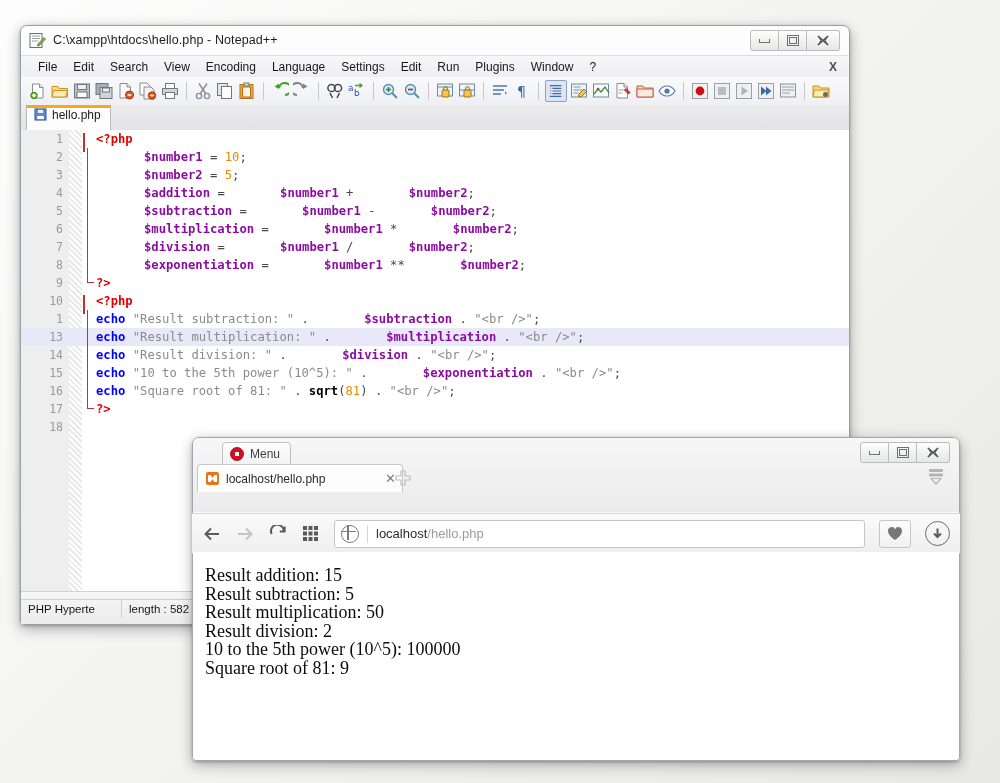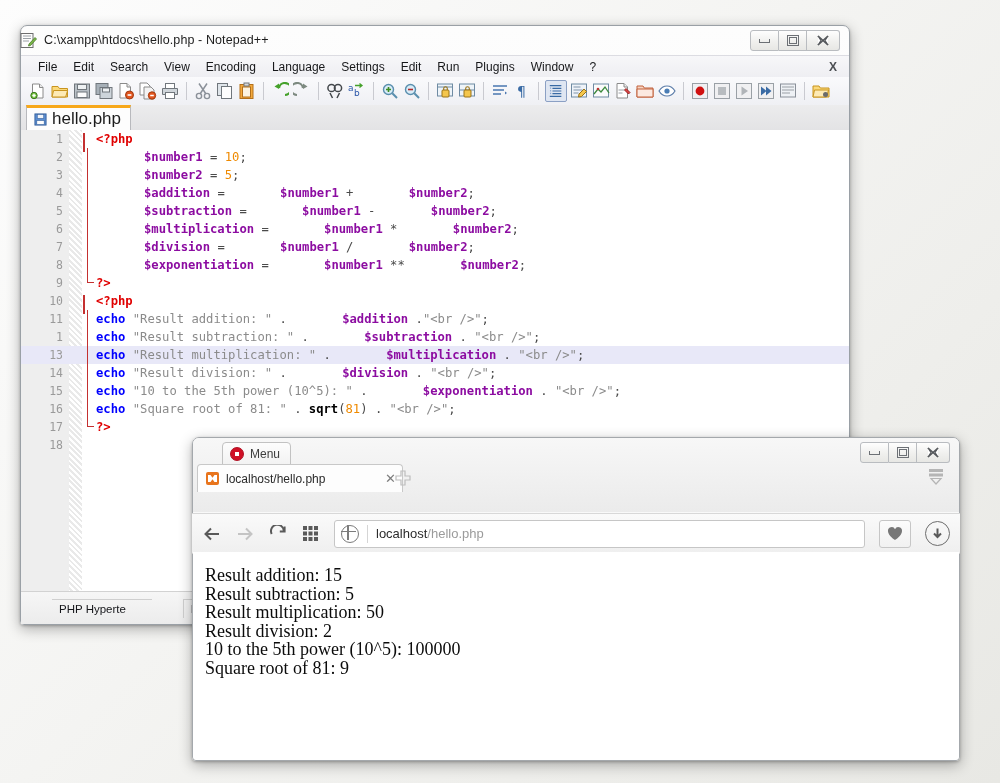--- a/index.html
+++ b/index.html
@@ -10,21 +10,21 @@
   }
 
   
   .win{position:absolute;border-radius:7px 7px 4px 4px;
        box-shadow:0 4px 14px rgba(0,0,0,.30),0 1px 3px rgba(0,0,0,.25);}
   .win-frame{position:absolute;inset:0;border-radius:7px 7px 4px 4px;
        background:linear-gradient(180deg,#fdfdfd 0%,#f3f3f1 100%);
        border:1px solid #9aa0a6;}
 
   .titlebar{position:absolute;left:0;right:0;top:0;height:30px;
-       display:flex;align-items:center;}
+       display:flex;align-items:center;padding-left:9px;}
   .title-ico{width:17px;height:17px;margin-right:7px;flex:0 0 auto;}
   .title-txt{font-size:12.5px;color:#1d1d1d;white-space:nowrap;letter-spacing:.1px;}
 
   .wbtns{position:absolute;top:5px;display:flex;gap:0;}
   .wbtn{width:27px;height:19px;border:1px solid #b9bcc0;border-left-width:0;
         background:linear-gradient(180deg,#fefefe 0%,#f0f0ee 55%,#e7e7e4 100%);
         display:flex;align-items:center;justify-content:center;}
   .wbtn:first-child{border-left-width:1px;border-radius:3px 0 0 3px;}
   .wbtn:last-child{border-radius:0 3px 3px 0;width:32px;}
   .mini{display:block;width:9px;height:3px;border:1px solid #6c7075;border-top:none;}
@@ -44,22 +44,22 @@
       background:linear-gradient(180deg,#fafafc 0%,#eff0f4 100%);
       border-bottom:1px solid #d6d7dd;display:flex;align-items:center;padding-left:7px;gap:2px;}
   .tb{width:20px;height:20px;display:flex;align-items:center;justify-content:center;}
   .tb svg{display:block;}
   .tsep{width:1px;height:18px;background:#c9cad0;margin:0 4px;}
 
   .tabstrip{position:absolute;left:1px;right:1px;top:80px;height:25px;
       background:linear-gradient(180deg,#ececed 0%,#e3e3e5 100%);
       border-bottom:1px solid #b8b9bd;display:flex;align-items:flex-end;padding-left:5px;}
   .tabx{height:22px;background:#fdfdfd;border:1px solid #b8b9bd;border-bottom:none;
-      border-top:3px solid #f7a81b;display:flex;align-items:center;gap:5px;
-      padding:0 9px 0 7px;font-size:17px;color:#1b1b1b;}
+      border-top:3px solid #f7a81b;display:flex;gap:5px;
+      padding:0 9px 0 7px;font-size:12px;color:#1b1b1b;}
   .tabx svg{display:block;}
 
   .editor{position:absolute;left:1px;right:1px;top:105px;bottom:33px;background:#ffffff;overflow:hidden;}
   .gutter{position:absolute;left:0;top:0;bottom:0;width:48px;
       background:#eeeeee;border-right:1px solid #dedede;}
   .bkmargin{position:absolute;left:48px;top:0;bottom:0;width:13px;
       background:repeating-linear-gradient(45deg,#ffffff 0 2px,#e9e9e9 2px 4px);}
   .foldmargin{position:absolute;left:61px;top:0;bottom:0;width:14px;background:#ffffff;}
 
   .crow{position:relative;height:18px;line-height:18px;}
@@ -82,21 +82,21 @@
   .k-op{color:#4a4a4a;}
   .k-str{color:#8b8b8b;}
   .k-kw{color:#0000ff;font-weight:bold;}
   .k-fn{color:#000000;font-weight:bold;}
   .k-pl{color:#000000;}
 
   .statusbar{position:absolute;left:1px;right:1px;bottom:1px;height:32px;
       background:linear-gradient(180deg,#f6f6f6 0%,#ececec 100%);
       border-top:1px solid #d2d2d2;display:flex;align-items:center;}
   .sb-cell{height:18px;display:flex;align-items:center;padding:0 7px;font-size:11.5px;color:#15161a;
-      border-left:1px solid #cfcfcf;border-top:1px solid #cfcfcf;margin-left:31px;}
+      border-left:1px solid #cfcfcf;border-top:1px solid #cfcfcf;}
   .sb-cell:first-child{border-left:none;}
 
   
   #opera{left:192px;top:437px;width:768px;height:324px;}
   #opera .win-frame{background:linear-gradient(180deg,#fbfbfb 0%,#f2f2f2 100%);border:1px solid #a4a8ac;}
   .op-top{position:absolute;left:1px;right:1px;top:1px;height:74px;
      background:linear-gradient(180deg,#f7f7f7 0%,#ebebeb 100%);border-radius:6px 6px 0 0;}
   .op-menu{position:absolute;left:6px;top:5px;height:21px;display:flex;align-items:center;gap:6px;
      padding:0 10px 0 7px;border:1px solid #c2c2c2;border-radius:4px 4px 0 0;
      background:linear-gradient(180deg,#fdfdfd 0%,#f2f2f2 100%);font-size:12px;color:#3d3d3d;margin-left:24px;}
@@ -468,25 +468,20 @@
           <span class="ltick" style="top: 0px;"></span>
           <span class="ltail" style="top: 8px;"></span>
           <span class="ctxt"><span class="k-tag">?&gt;</span></span>
         </div>
         <div class="crow">
           <span class="lnum">10</span>
           <span class="fold"><span class="box"></span></span>
           <span class="ctxt"><span class="k-tag">&lt;?php</span></span>
         </div>
         <div class="crow">
-          <span class="lnum">11</span>
-          <span class="vline" style="top: 0px; height: 18px;"></span>
-          <span class="ctxt"><span class="k-kw">echo</span><span class="k-pl"> </span><span class="k-str">"Result addition: "</span><span class="k-op"> . </span><span class="k-var">$addition</span><span class="k-op"> .</span><span class="k-str">"&lt;br /&gt;"</span><span class="k-op">;</span></span>
-        </div>
-        <div class="crow">
           <span class="lnum">1</span>
           <span class="vline" style="top: 0px; height: 18px;"></span>
           <span class="ctxt"><span class="k-kw">echo</span><span class="k-pl"> </span><span class="k-str">"Result subtraction: "</span><span class="k-op"> . </span><span class="k-var">$subtraction</span><span class="k-op"> . </span><span class="k-str">"&lt;br /&gt;"</span><span class="k-op">;</span></span>
         </div>
         <div class="crow hl">
           <div class="hlbg"></div>
           <span class="lnum">13</span>
           <span class="vline" style="top: 0px; height: 18px;"></span>
           <span class="ctxt"><span class="k-kw">echo</span><span class="k-pl"> </span><span class="k-str">"Result multiplication: "</span><span class="k-op"> . </span><span class="k-var">$multiplication</span><span class="k-op"> . </span><span class="k-str">"&lt;br /&gt;"</span><span class="k-op">;</span></span>
         </div>

